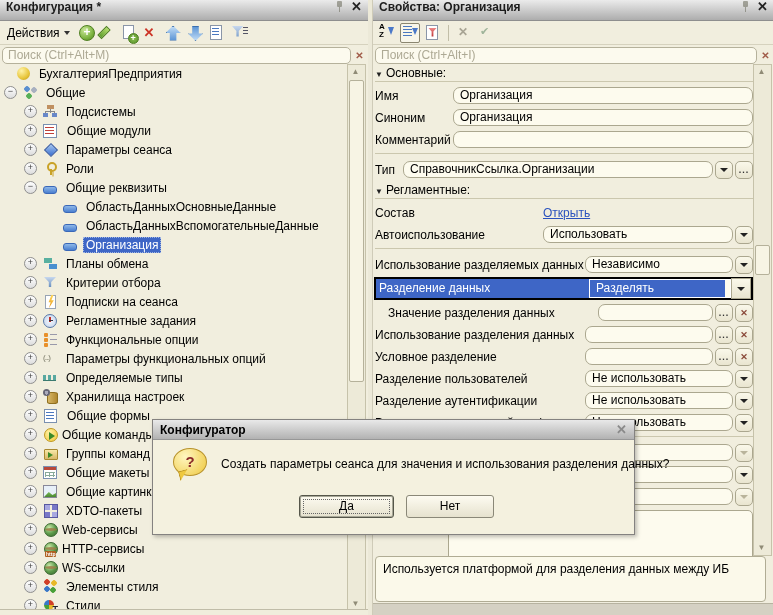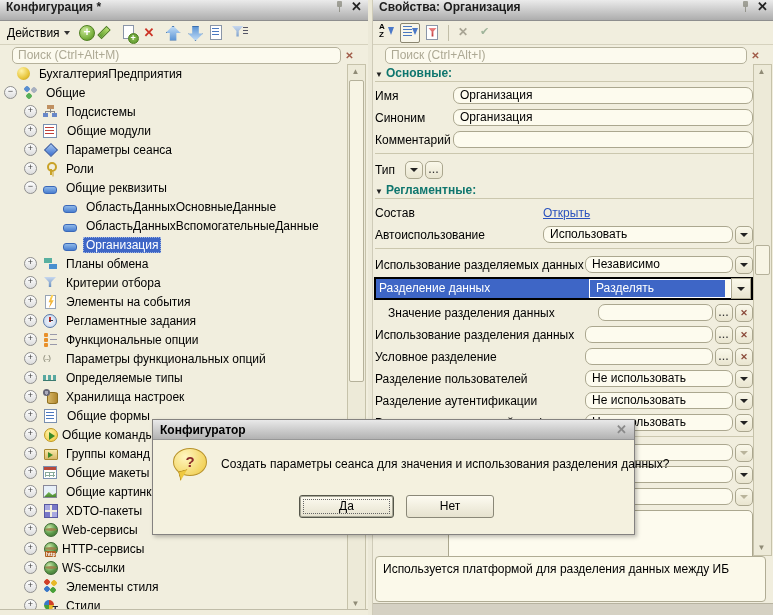--- a/index.html
+++ b/index.html
@@ -44,21 +44,21 @@
   .i-az::after{content:"Z";position:absolute;left:1px;top:6px;font-size:8px;font-weight:bold;}
   .az-arr{position:absolute;right:2px;top:3px;width:0;height:0;border-left:3px solid transparent;border-right:3px solid transparent;border-top:8px solid #4A78C8;}
   .i-cat::before{content:"";position:absolute;left:2px;top:2px;width:9px;height:12px;background:repeating-linear-gradient(#4A78C0 0 1px,transparent 1px 3px);}
   .i-cat::after{content:"";position:absolute;right:1px;top:4px;width:0;height:0;border-left:3px solid transparent;border-right:3px solid transparent;border-top:7px solid #4A78C8;}
   .i-fdoc::before{content:"";position:absolute;left:2px;top:1px;width:10px;height:13px;background:#fff;border:1px solid #8A96A8;}
   .i-fdoc::after{content:"";position:absolute;left:4px;top:4px;width:9px;height:9px;background:linear-gradient(#E88,#B33);clip-path:polygon(0 0,100% 0,60% 45%,60% 100%,40% 100%,40% 45%);}
   .i-gx::before{content:"✕";position:absolute;left:3px;top:1px;font-size:12px;font-weight:bold;color:#A8A494;}
   .i-ok::before{content:"✔";position:absolute;left:3px;top:1px;font-size:11px;color:#9FB49A;}
   .tbsep{width:1px;height:16px;background:#C2BEA8;margin:0 4px;}
 
-  .searchrow{height:19px;display:flex;align-items:center;padding:1px 12px;}
+  .searchrow{height:19px;display:flex;align-items:center;padding:1px 2px;}
   .search{flex:1;height:15px;border:1px solid #B5B19B;border-radius:5px;background:#FCFAEE;
           color:#ADA994;padding:0 5px;line-height:15px;white-space:nowrap;overflow:hidden;}
   .search-x{width:13px;text-align:center;color:#A05B48;font-size:10px;font-weight:bold;margin-left:2px;}
 
   
   #tree{position:absolute;left:0;top:64px;width:413px;bottom:5px;overflow:hidden;}
   .trow{height:19px;display:flex;align-items:center;white-space:nowrap;}
   .exp{width:11px;height:11px;border:1px solid #8F8F8F;border-radius:50%;background:linear-gradient(#FFF,#DDD);
        font-size:9px;line-height:9px;text-align:center;color:#444;margin-right:6px;flex:none;}
   .exp-sp{width:19px;flex:none;}
@@ -109,21 +109,21 @@
   
   .vscroll{position:absolute;width:17px;background:#EDEAD8;border:1px solid #C6C2AA;}
   #lscroll{left:347px;top:64px;height:546px;}
   #rscroll{right:2px;top:64px;height:490px;}
   .sarr{position:absolute;left:0;width:15px;height:14px;text-align:center;font-size:8px;color:#8F8B76;line-height:14px;}
   .sarr.up{top:0;} .sarr.down{bottom:0;}
   .sthumb{position:absolute;left:1px;width:13px;background:#F7F4E4;border:1px solid #B5B19A;border-radius:2px;}
 
   
   #props{position:absolute;left:2px;top:64px;width:378px;}
-  .sect{font-weight:bold;color:#0f766e;margin:2px 0 5px 0;height:15px;}
+  .sect{font-weight:normal;color:#000000;margin:2px 0 5px 0;height:15px;}
   .sect::before{content:"▼";font-size:8px;color:#222;margin-right:3px;}
   .sect{border-bottom:1px solid #CBC7AE;}
   .prow{display:flex;align-items:center;height:17px;margin-bottom:5px;}
   .plabel{white-space:nowrap;overflow:hidden;flex:none;}
   .pfield{flex:1;height:15px;border:1px solid #ABA78F;border-radius:7px;background:#FDFBEE;
           padding:0 6px;line-height:15px;white-space:nowrap;overflow:hidden;min-width:0;}
   .pbtn{width:16px;height:16px;margin-left:2px;flex:none;border:1px solid #ABA78F;border-radius:5px;
         background:linear-gradient(#FAF8EA,#E9E5D0);display:flex;align-items:center;justify-content:center;}
   .dd-arr{width:0;height:0;border-left:4px solid transparent;border-right:4px solid transparent;border-top:4px solid #222;}
   .pbtn.dis .dd-arr{border-top-color:#B9B49B;}
@@ -241,21 +241,21 @@
         <span class="tlabel">Планы обмена</span>
       </div>
       <div class="trow" style="padding-left: 24px;">
         <span class="exp">+</span>
         <span class="ic ic-filter-criteria"></span>
         <span class="tlabel">Критерии отбора</span>
       </div>
       <div class="trow" style="padding-left: 24px;">
         <span class="exp">+</span>
         <span class="ic ic-event-subscriptions"></span>
-        <span class="tlabel">Элементы на события</span>
+        <span class="tlabel">Подписки на сеанса</span>
       </div>
       <div class="trow" style="padding-left: 24px;">
         <span class="exp">+</span>
         <span class="ic ic-scheduled-jobs"></span>
         <span class="tlabel">Регламентные задания</span>
       </div>
       <div class="trow" style="padding-left: 24px;">
         <span class="exp">+</span>
         <span class="ic ic-functional-options"></span>
         <span class="tlabel">Функциональные опции</span>
@@ -371,20 +371,21 @@
         <div class="plabel" style="width: 78px;">Синоним</div>
         <div class="pfield">Организация</div>
       </div>
       <div class="prow">
         <div class="plabel" style="width: 78px;">Комментарий</div>
         <div class="pfield"></div>
       </div>
       <div class="psep"></div>
       <div class="prow">
         <div class="plabel" style="width: 28px;">Тип</div>
+        <div class="pfield">СправочникСсылка.Организации</div>
         <div class="pbtn">
           <span class="dd-arr"></span>
         </div>
         <div class="pbtn">
           <span class="dots">...</span>
         </div>
       </div>
       <div class="sect">Регламентные:</div>
       <div class="prow">
         <div class="plabel" style="width: 168px;">Состав</div>

